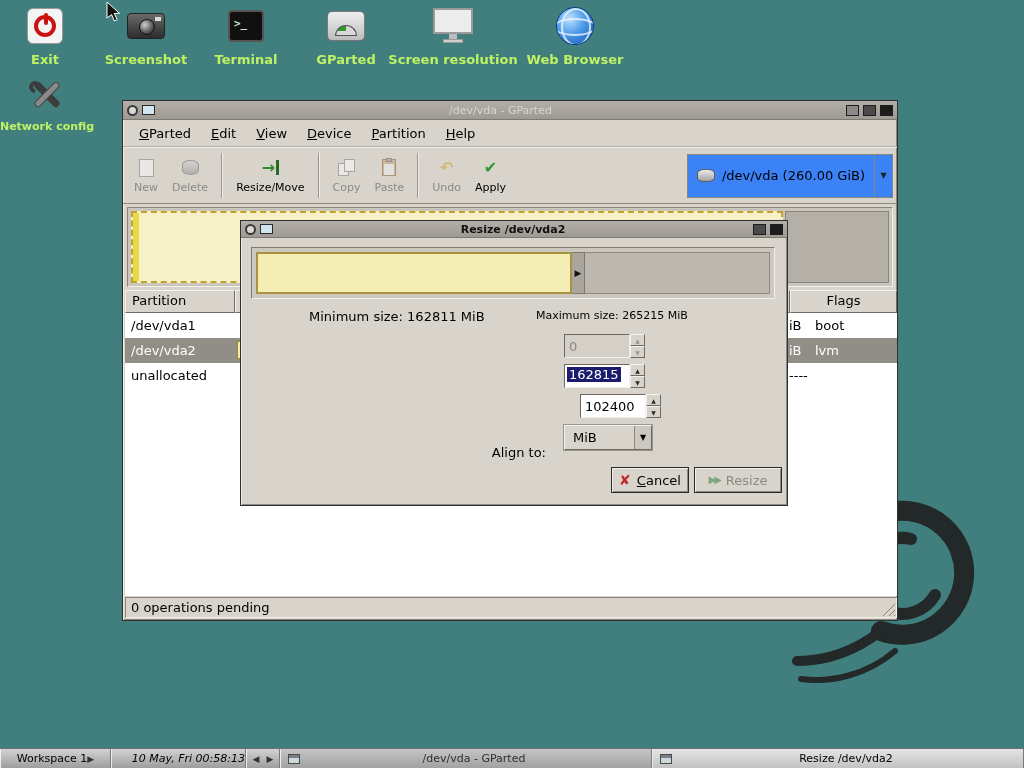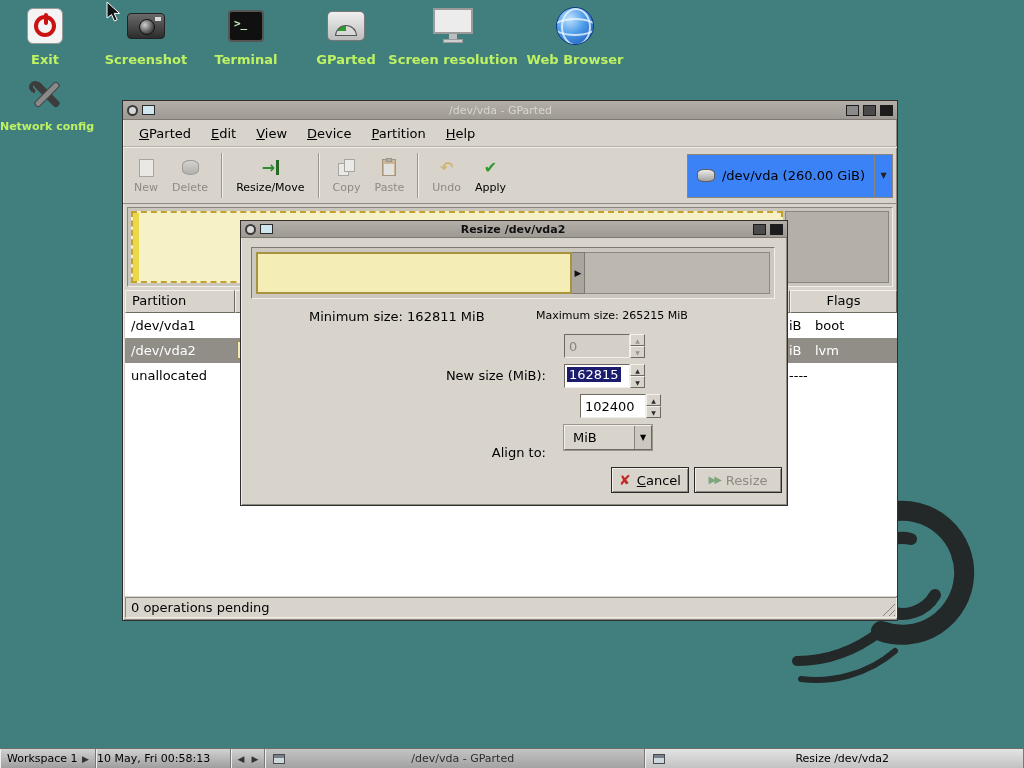--- a/index.html
+++ b/index.html
@@ -156,22 +156,22 @@
           box-shadow: inset 1px 1px 0 #f2efe9, inset -1px -1px 0 #8e8a82; }
   #btn-cancel { left:370px; width:78px; }
   #btn-resize { left:453px; width:88px; color:#8e8a82; }
   .x-icon { color:#c22a2a; font-weight:bold; font-size:14px; line-height:1; }
   .rzb-icon { color:#6a9a6a; opacity:.8; font-size:10px; letter-spacing:-2px; line-height:1; }
 
   
   #taskbar { position:absolute; left:0; right:0; bottom:0; height:20px; z-index:10; display:flex; align-items:stretch;
              background:linear-gradient(#d2d2d2,#9e9e9e); border-top:1px solid #6e6e6e; font-size:11px; }
   .tseg { display:flex; align-items:center; border-left:1px solid #eeeeee; border-right:1px solid #7a7a7a; }
-  #seg-ws { width:96px; padding:0 6px; justify-content:space-between; }
-  #seg-clock { width:135px; justify-content:flex-start; }
+  #seg-ws { width:111px; padding:0 6px; justify-content:center; }
+  #seg-clock { width:135px; justify-content:flex-end;font-style:italic; }
   #seg-arr { width:34px; justify-content:center; gap:7px; font-size:9px; color:#333; }
   .task { flex:1; position:relative; }
   #task1 { background:linear-gradient(#c4c4c4,#a2a2a2); color:#2e2e2e; }
   #task2 { background:linear-gradient(#e4e4e4,#c2c2c2); color:#000; }
   .task .tlabel { position:absolute; left:20px; right:4px; top:0; bottom:0; display:flex; align-items:center; justify-content:center; white-space:nowrap; overflow:hidden; }
   .task-icon { position:absolute; left:7px; top:5px; width:12px; height:10px; background:#cdd8dc; border:1px solid #4a4a4a; }
   .task-icon::before { content:""; position:absolute; left:0; right:0; top:0; height:3px; background:#77808a; }
   .ws-arr { font-size:9px; color:#333; }
 
   
@@ -396,21 +396,20 @@
   <div class="dlg-max">Maximum size: 265215 MiB</div>
 
   <div class="fctrl" style="top:113px;">
     <input class="num dis" type="text" disabled="" value="0" style="">
     <div class="spin dis">
       <div class="sb">▲</div>
       <div class="sb">▼</div>
     </div>
   </div>
 
-  <div class="flabel" style="top:143px;">New size (MiB):</div>
   <div class="fctrl" style="top:143px;">
     <div class="sel-input"><span>162815</span></div>
     <div class="spin">
       <div class="sb">▲</div>
       <div class="sb">▼</div>
     </div>
   </div>
 
   <div class="fctrl" style="top:173px;padding-left:16px;">
     <input class="num" type="text" value="102400" style="">

